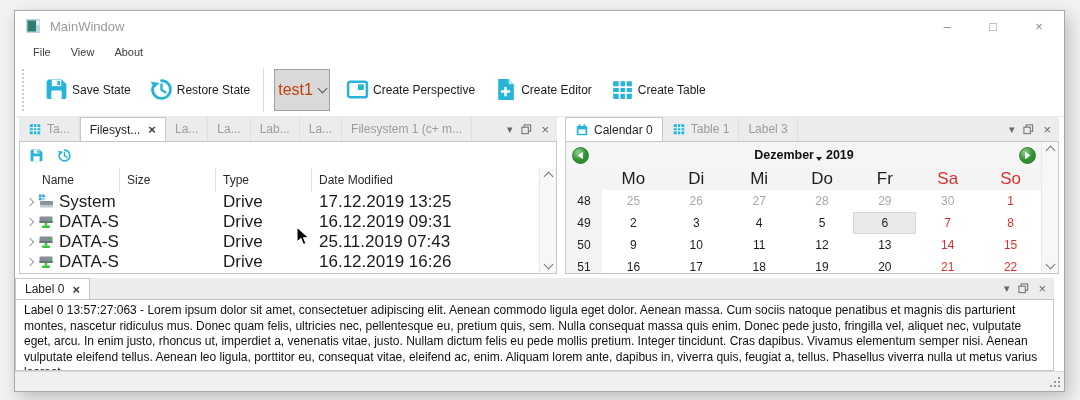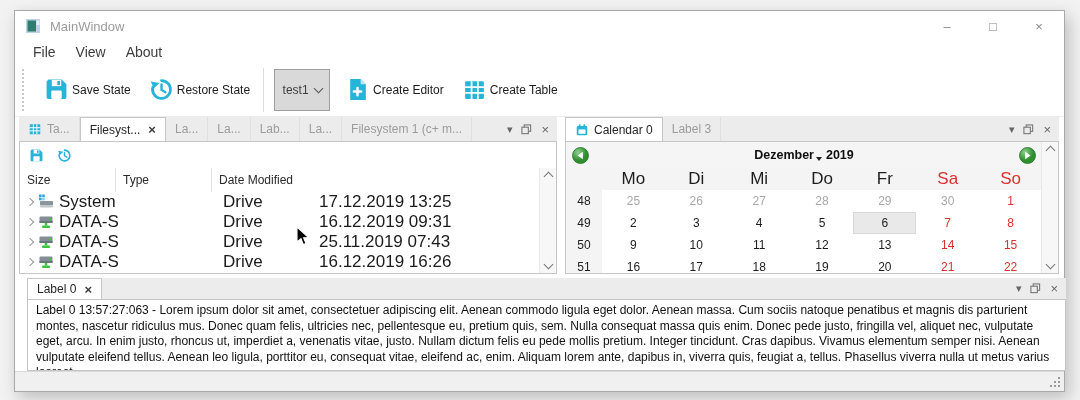--- a/index.html
+++ b/index.html
@@ -6,33 +6,33 @@
   body{position:relative;width:1080px;height:400px;background:#f2f2f2;font-family:"Liberation Sans",sans-serif;overflow:hidden}
   .window{position:absolute;left:14px;top:10px;width:1049px;height:380px;background:#fff;border:1px solid #a8a8a8;box-shadow:4px 6px 16px rgba(0,0,0,.22)}
   
   .titlebar{position:absolute;left:0;top:0;right:0;height:30px;display:flex;align-items:center}
   .app-icon{margin-left:10px;width:16px;height:16px}
   .title-text{margin-left:9px;font-size:13px;color:#9b9b9b}
   .win-controls{position:absolute;right:2px;top:0;height:30px;display:flex}
   .win-btn{width:46px;height:30px;display:flex;align-items:center;justify-content:center;color:#8a8a8a;font-size:13px;cursor:default}
   
   .menubar{position:absolute;left:0;top:30px;right:0;height:22px;display:flex;align-items:center;padding-left:8px}
-  .menu-item{padding:2px 10px;font-size:14px;color:#3d3d3d}
+  .menu-item{padding:2px 10px;font-size:11px;color:#3d3d3d}
   
   .toolbar{position:absolute;left:0;top:52px;right:0;height:53px;display:flex;align-items:center;border-bottom:1px solid #ececec}
   .tb-handle{width:3px;height:42px;margin:0 8px 0 7px;border-left:2px dotted #c9c9c9}
   .tbtn{display:flex;flex-direction:row;align-items:center;justify-content:center;gap:3px;padding:2px 9px;font-size:12px;color:#1c1c1c}
   .tb-sep{width:1px;height:44px;background:#dcdcdc;margin:0 4px}
-  .combo{width:54px;height:40px;background:#d9d9d9;border:1px solid #9f9f9f;display:flex;align-items:center;justify-content:center;gap:6px;font-size:12px;color:#404040;margin:0 6px}
+  .combo{width:54px;height:40px;background:#d9d9d9;border:1px solid #9f9f9f;display:flex;align-items:center;justify-content:center;gap:6px;font-size:16px;color:#c2410c;margin:0 6px}
   .chev-down{width:6px;height:6px;border-right:1.5px solid #555;border-bottom:1.5px solid #555;transform:rotate(45deg);margin-top:-3px}
   
   .dock{position:absolute}
   .left-dock{left:4px;top:106px;width:538px;height:157px}
   .right-dock{left:550px;top:106px;width:494px;height:157px}
-  .bottom-dock{left:12px;top:267px;width:1039px;height:93px}
+  .bottom-dock{left:0;top:267px;width:1039px;height:93px}
   .tabbar{position:absolute;left:0;top:0;right:0;height:24px;background:#ececec;border-bottom:4px solid #404040;display:flex;align-items:stretch}
   .tab{display:flex;align-items:center;gap:5px;padding:0 9px;font-size:12px;color:#9c9c9c;border-right:1px solid #e0e0e0;white-space:nowrap}
   .tab.active{background:#fff;color:#262626;border:1px solid #c6c6c6;border-bottom:1px solid #fff;margin-bottom:-1px}
   .tab .close{color:#3a3a3a;font-size:13px;font-weight:bold;margin-left:3px}
   .tb-controls{margin-left:auto;display:flex;align-items:center;gap:9px;padding:0 8px;color:#777}
   .dock-btn{display:flex;align-items:center;justify-content:center;color:#666;font-size:11px}
   .dock-close{font-size:13px;color:#666}
   .dock-content{position:absolute;left:0;top:24px;right:0;bottom:0;background:#fff;border:1px solid #c6c6c6;overflow:hidden}
   
   .mini-toolbar{height:26px;display:flex;align-items:center;gap:13px;padding-left:9px}
@@ -120,20 +120,27 @@
         </svg>
       <span>Restore State</span>
     </div>
     <div class="tb-sep"></div>
     <div class="combo">
       <span>test1</span>
       <span class="chev-down"></span>
     </div>
     <div class="tbtn">
       <svg width="25" height="25" viewBox="0 0 24 24">
+          <rect x="3" y="4.5" width="18" height="15" rx="2" fill="none" stroke="#26b4d8" stroke-width="2.4"></rect>
+          <rect x="12.5" y="7" width="5.5" height="5.5" fill="#26b4d8"></rect>
+        </svg>
+      <span>Create Perspective</span>
+    </div>
+    <div class="tbtn">
+      <svg width="25" height="25" viewBox="0 0 24 24">
           <path d="M5 2h10l5 5v15H5z" fill="#26b4d8"></path>
           <path d="M15 2v5h5z" fill="#bfe8f4"></path>
           <path d="M12 10.5v7M8.5 14h7" stroke="#fff" stroke-width="2.4" stroke-linecap="round"></path>
         </svg>
       <span>Create Editor</span>
     </div>
     <div class="tbtn">
       <svg width="25" height="25" viewBox="0 0 24 24">
           <rect x="3" y="4" width="18" height="17" rx="1" fill="#26b4d8"></rect>
           <path d="M3 9.8h18M3 15.2h18M9.2 4v17M15.2 4v17" stroke="#fff" stroke-width="1.7"></path>
@@ -187,20 +194,21 @@
             <rect x="12.8" y="3.8" width="2.6" height="4" fill="#26b4d8"></rect>
             <rect x="7" y="13" width="10" height="8" rx="1" fill="#fff"></rect>
           </svg>
         <svg width="15" height="15" viewBox="0 0 24 24">
             <path d="M12 3.4a8.6 8.6 0 1 1-8.2 6" fill="none" stroke="#26b4d8" stroke-width="2.6" stroke-linecap="round"></path>
             <path d="M1.6 4.2 L4.9 10.6 L10.2 5.8 Z" fill="#26b4d8"></path>
             <path d="M12 7.2v5.2l3.8 2.2" fill="none" stroke="#26b4d8" stroke-width="2.3" stroke-linecap="round"></path>
           </svg>
       </div>
       <div class="tree-header">
+        <div class="th th-name">Name</div>
         <div class="th th-size">Size</div>
         <div class="th th-type">Type</div>
         <div class="th th-date">Date Modified</div>
       </div>
       <div class="tree-rows">
         <div class="trow">
           <div class="c-name">
               <span class="chev-r"></span>
             <svg class="row-icon" width="16" height="16" viewBox="0 0 16 16">
                 <rect x="1" y="0.5" width="2.6" height="2.6" fill="#2aa5d8"></rect>
@@ -277,20 +285,27 @@
       <div class="tab active">
         <svg width="14" height="14" viewBox="0 0 24 24">
             <rect x="3" y="5" width="18" height="16" rx="2" fill="#26b4d8"></rect>
             <rect x="6" y="11" width="12" height="7.5" fill="#fff"></rect>
             <rect x="6.5" y="2" width="3" height="5" rx="1.2" fill="#26b4d8"></rect>
             <rect x="14.5" y="2" width="3" height="5" rx="1.2" fill="#26b4d8"></rect>
           </svg>
         <span>Calendar 0</span>
       </div>
       <div class="tab">
+        <svg width="14" height="14" viewBox="0 0 24 24">
+            <rect x="3" y="4" width="18" height="17" rx="1" fill="#26b4d8"></rect>
+            <path d="M3 9.8h18M3 15.2h18M9.2 4v17M15.2 4v17" stroke="#fff" stroke-width="1.7"></path>
+          </svg>
+        <span>Table 1</span>
+      </div>
+      <div class="tab">
           <span>Label 3</span>
         </div>
       <div class="tb-controls">
         <span class="dock-btn">▾</span>
         <svg width="11" height="11" viewBox="0 0 12 12">
             <rect x="3.5" y="1" width="7" height="7" fill="none" stroke="#777" stroke-width="1.2"></rect>
             <rect x="1" y="3.5" width="7" height="7" fill="#ececec" stroke="#777" stroke-width="1.2"></rect>
           </svg>
         <span class="dock-close">×</span>
       </div>

